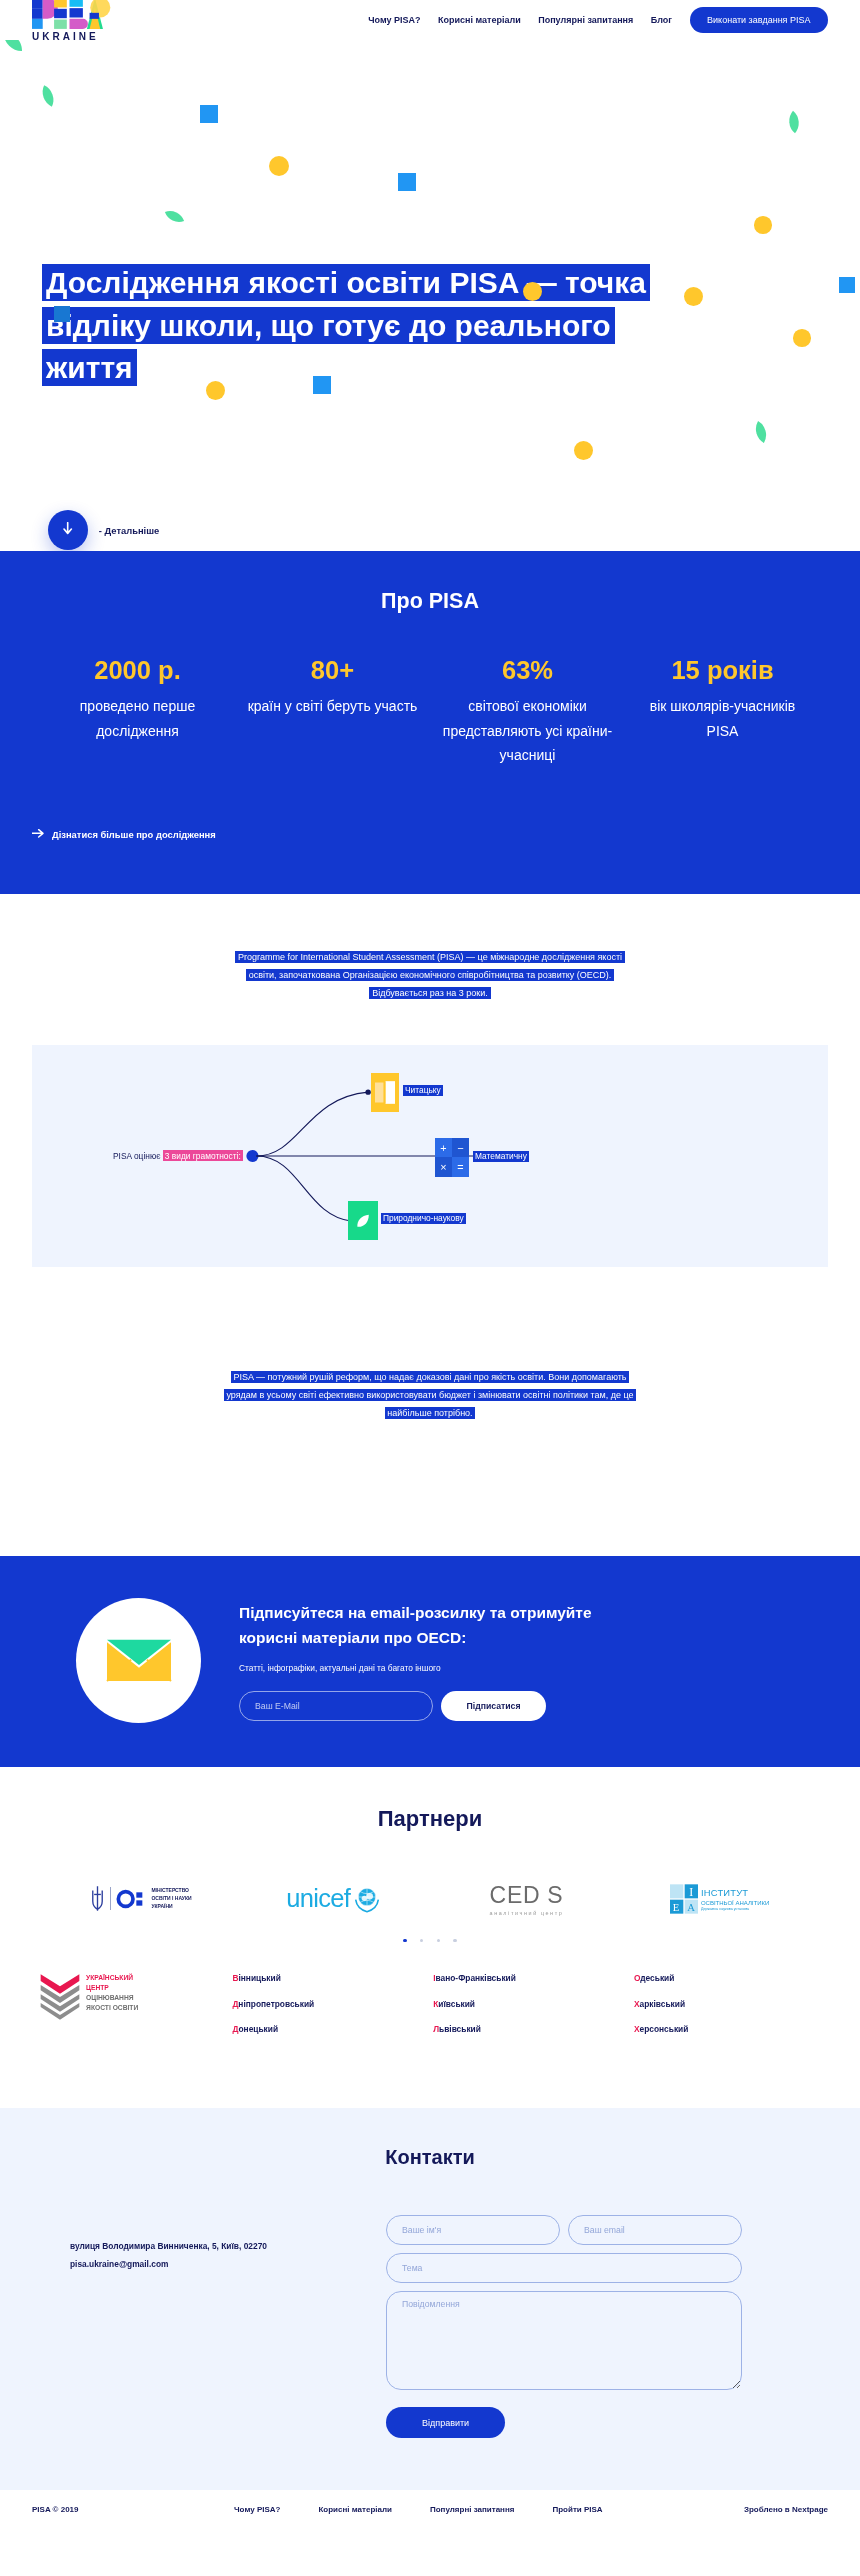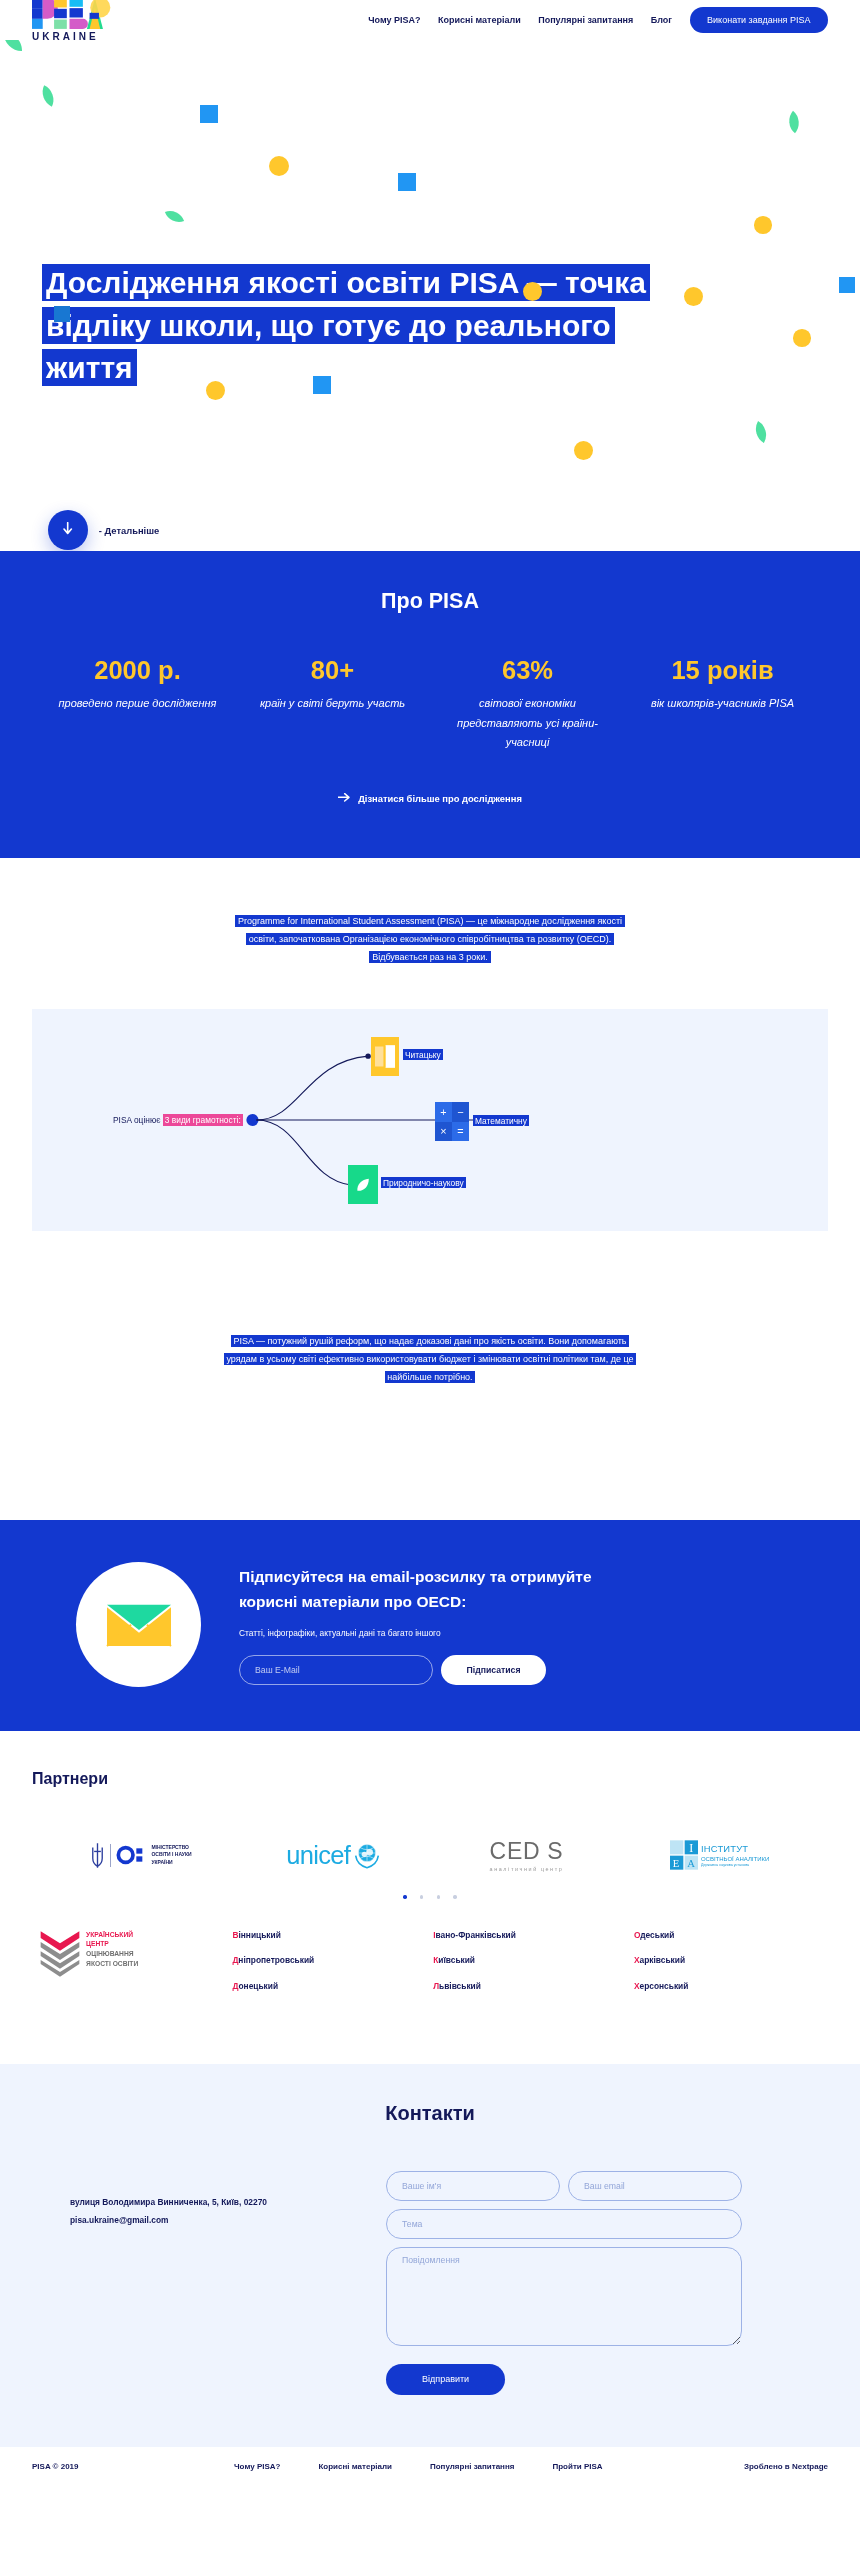--- a/index.html
+++ b/index.html
@@ -110,22 +110,22 @@
   }
   .stats {
     display: flex; justify-content: space-between;
     max-width: 780px; margin: 0 auto;
   }
   .stat { width: 25%; text-align: center; padding: 0 9.4px; }
   .stat-num {
     color: #FFC72C; font-size: 25.5px; font-weight: bold;
     line-height: 1; margin-bottom: 10.8px;
   }
-  .stat-label { font-size: 11px; line-height: 1.75; font-style: italic; }
-  .about-link-row { text-align: center; margin-top: 40px; }
+  .stat-label { font-size: 14px; line-height: 1.75; }
+  .about-link-row { text-align: left; margin-top: 60px; }
   .about-link {
     color: #fff; font-size: 9.4px; font-weight: bold;
     text-decoration: none; cursor: pointer;
     display: inline-flex; align-items: center; gap: 8px;
   }
 
   
   .story { background: #fff; padding: 54px 0 0; }
   .story-para {
     width: 403px; margin: 0 auto;
@@ -187,21 +187,21 @@
   }
   .sub-input::placeholder { color: rgba(255,255,255,0.72); }
   .sub-btn {
     height: 30px; padding: 0 25.5px; border-radius: 671px; border: none;
     background: #fff; color: #14195a; font-size: 8.7px; font-weight: bold;
     cursor: pointer; font-family: inherit;
   }
 
   
   .partners { background: #fff; padding: 39px 32px 0; }
-  .partners h2 { text-align: left; font-size: 16px; font-weight: bold; }
+  .partners h2 { text-align: center; font-size: 22px; font-weight: bold; }
   .partner-row {
     display: flex; align-items: center; justify-content: space-between;
     margin: 50px 17.5px 0; gap: 10.8px;
   }
   .partner-cell { flex: 1; display: flex; align-items: center; justify-content: center; }
   .dots { display: flex; justify-content: center; gap: 13.4px; margin-top: 23px; }
   .dot { width: 3.4px; height: 3.4px; border-radius: 50%; background: #c8cfe0; }
   .dot.active { background: #1338CF; }
 
   

